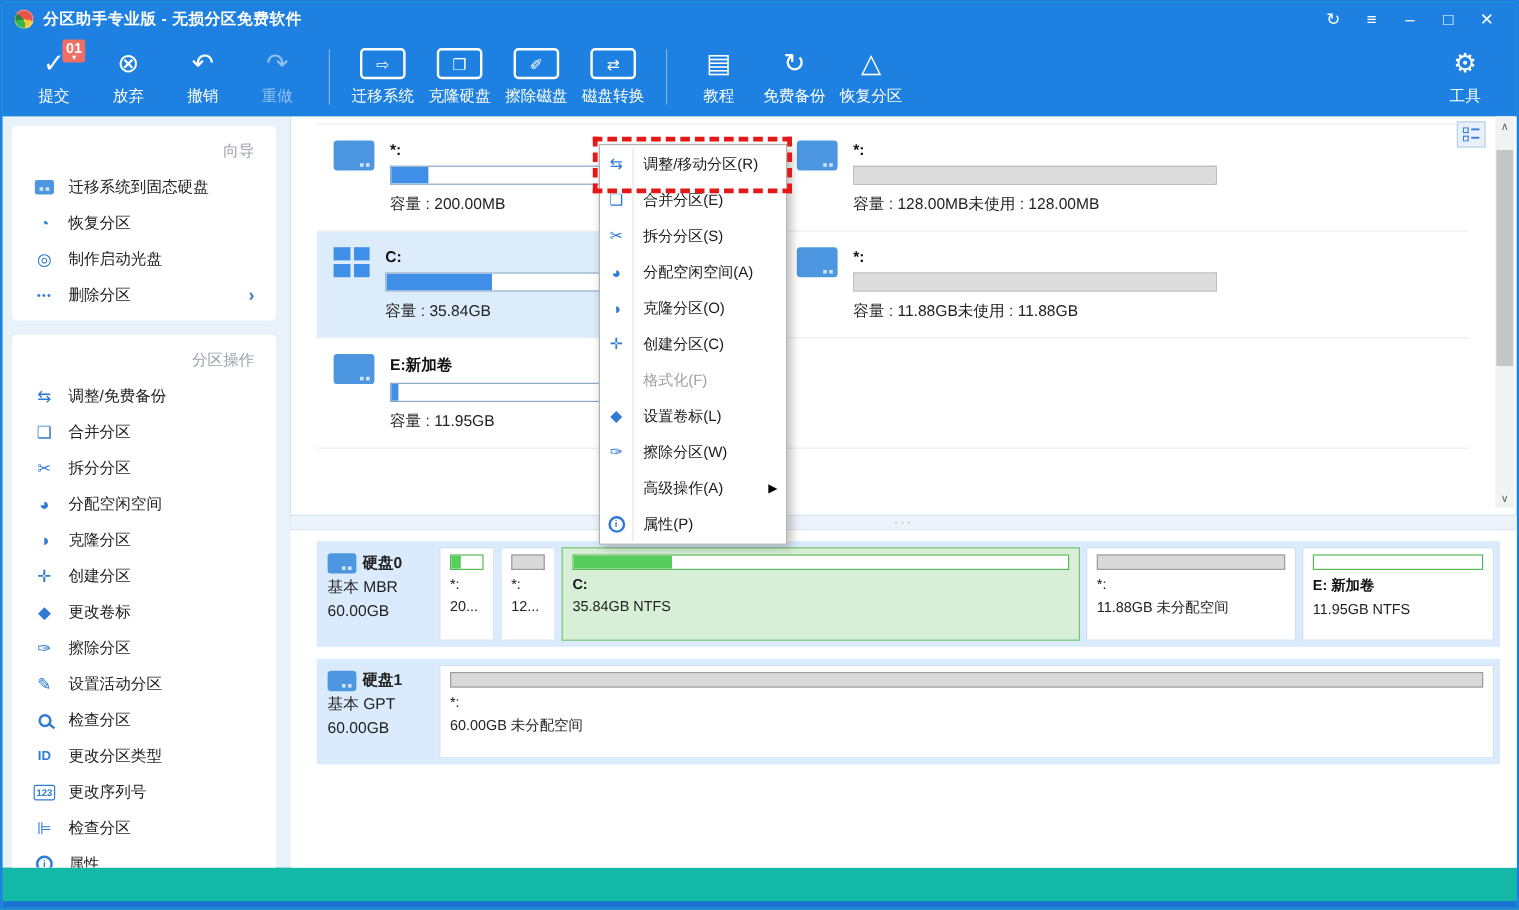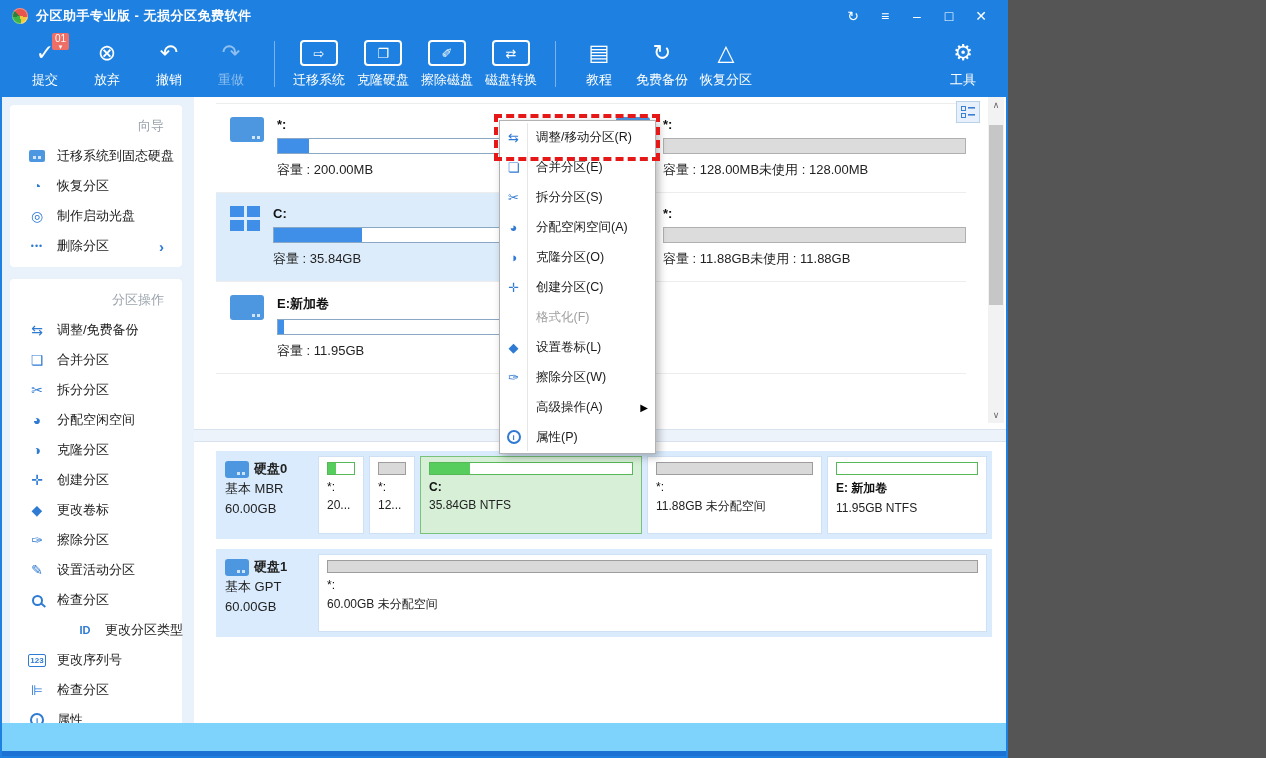--- a/index.html
+++ b/index.html
@@ -1,50 +1,50 @@
 <!DOCTYPE html>
 <html><head>
 <meta charset="utf-8">
 <style>
   * { margin:0; padding:0; box-sizing:border-box; }
   body { font-family:"Liberation Sans","DejaVu Sans",sans-serif; background:#555; }
-  .window{ width:1008px; height:758px; border:2px solid #1e80e0; position:relative; overflow:hidden; background:#7dd3fc; }
+  .window{ width:1266px; height:758px; border:2px solid #1e80e0; position:relative; overflow:hidden; background:#14b8a6; }
 
   
   .titlebar{ height:28px; background:#1e80e0; display:flex; align-items:center; padding:0 10px; gap:8px; }
   .applogo{ width:16px; height:16px; border-radius:50%;
     background:conic-gradient(#e8554a 0 100deg,#f3c73e 100deg 170deg,#39b54a 170deg 260deg,#2d7f3d 260deg 310deg,#e8554a 310deg 360deg);
     box-shadow:inset 0 0 0 1px rgba(255,255,255,.35); }
   .apptitle{ color:#fff; font-size:13px; font-weight:bold; letter-spacing:.5px; }
   .winctrls{ margin-left:auto; display:flex; gap:2px; }
   .wbtn{ width:30px; height:24px; display:flex; align-items:center; justify-content:center; color:#fff; font-size:14px; cursor:default; }
 
   
   .toolbar{ height:67px; background:#1e80e0; display:flex; align-items:center; padding:0 12px; }
   .tbtn{ min-width:62px; height:62px; display:flex; flex-direction:column; align-items:center; justify-content:center; gap:3px; color:#fff; position:relative; padding:0 6px; }
   .tbtn .glyph{ height:30px; display:flex; align-items:center; justify-content:center; font-size:22px; line-height:1; }
   .tbtn .lbl{ font-size:13px; white-space:nowrap; }
   .tbtn.disabled{ opacity:.5; }
   .tbsep{ width:1px; height:46px; background:rgba(255,255,255,.4); margin:0 12px; }
   .dkicon{ width:38px; height:26px; border:2px solid #fff; border-radius:4px; display:flex; align-items:center; justify-content:center; font-size:13px; line-height:1; }
   .badge{ position:absolute; top:0px; left:38px; background:#ef6e66; color:#fff; border-radius:2px; padding:1px 3px 0; display:flex; flex-direction:column; align-items:center; line-height:1; }
-  .badge .num{ font-size:10px; font-weight:normal; }
+  .badge .num{ font-size:12px; font-weight:bold; }
   .badge .car{ font-size:7px; margin-top:-1px; }
   .tb-spacer{ flex:1; }
 
   
   .bodyrow{ display:flex; height:626px; }
   .sidebar{ width:240px; background:#e9f1fb; padding:8px 12px 0 8px; overflow:hidden;text-align:right; }
   .sb-card{ background:#fff; border-radius:4px; padding:4px 0 6px; margin-bottom:12px; }
   .sb-title{ color:#9aa3ad; font-size:13px; padding:8px 18px 6px; }
   .sb-item{ height:30px; display:flex; align-items:center; gap:11px; padding:0 18px; cursor:default; }
   .sb-item .ic{ width:18px; display:flex; align-items:center; justify-content:center; color:#2f7ad3; font-size:14px; flex:none; }
   .sb-item .tx{ font-size:13px; color:#222; white-space:nowrap; }
   .sb-item .chev{ margin-left:auto; color:#2f7ad3; font-size:15px; font-weight:bold; }
-  .ic-id{ font-size:11px !important; font-weight:bold;margin-left:48px; }
+  .ic-id{ font-size:11px !important; font-weight:bold; }
   .ic-serial{ font-size:8px !important; font-weight:bold; border:1px solid #2f7ad3; border-radius:2px; padding:1px 1px; }
   .ic-dots{ font-size:9px !important; letter-spacing:1px; }
 
   
   .hdd{ background:#4d96e0; border-radius:3px; position:relative; flex:none; }
   .hdd::after{ content:""; position:absolute; right:4px; bottom:3px; width:3px; height:3px; background:#cfe4f8; box-shadow:-5px 0 #cfe4f8; }
   .hdd.mini{ width:16px; height:12px; border-radius:2px; }
   .hdd.card{ width:34px; height:25px; }
   .hdd.dsk{ width:24px; height:17px; }
   .winlogo{ width:30px; height:25px; display:grid; grid-template-columns:1fr 1fr; grid-template-rows:1fr 1fr; gap:3px; flex:none; }

